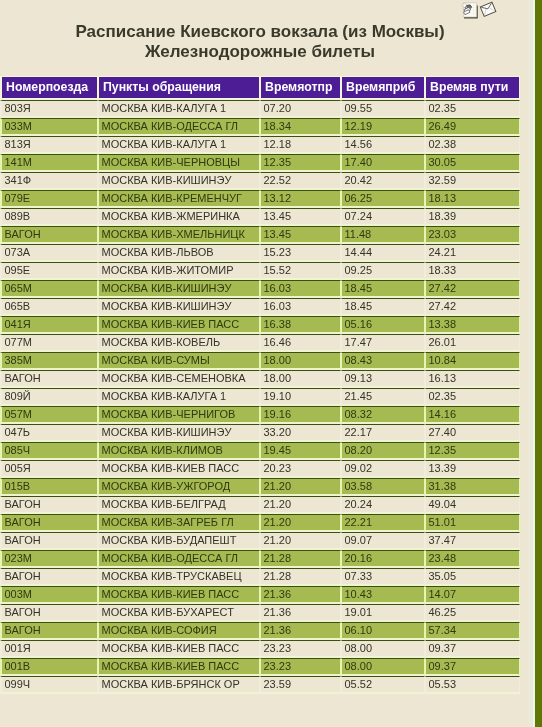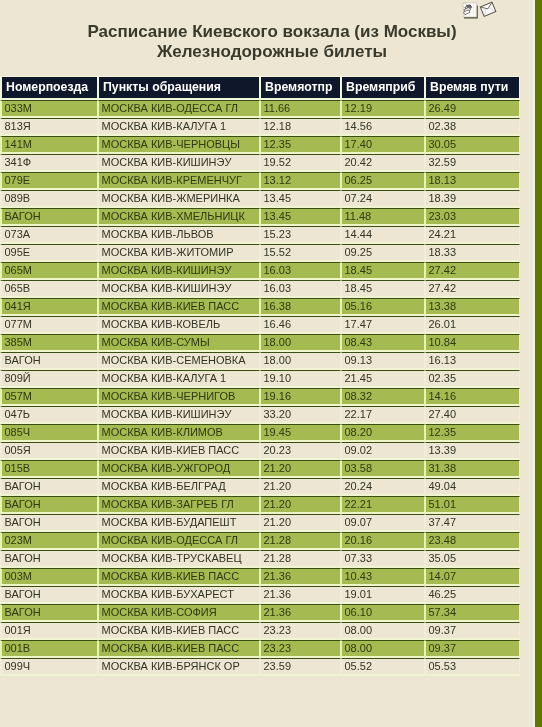--- a/index.html
+++ b/index.html
@@ -14,26 +14,26 @@
   .right-pale{position:absolute;left:533px;top:0;width:2px;height:727px;
      background:linear-gradient(to right,#f2f8e0 0%,#eef6d2 100%);}
   .right-strip{position:absolute;left:529px;top:0;width:4px;height:727px;background:#eae9e0;}
   .right-strip2{position:absolute;left:528px;top:0;width:1px;height:727px;background:#ece9cd;}
 
   .icons{position:absolute;left:0;top:0;width:542px;height:22px;}
   .ico-print{position:absolute;left:461px;top:1px;}
   .ico-mail{position:absolute;left:475px;top:-4px;}
 
   .title{position:absolute;left:0px;top:22px;width:520px;text-align:center;
-    font-size:17px;font-weight:bold;color:#3a3a2c;line-height:20px;margin-left:12px;}
+    font-size:17px;font-weight:bold;color:#3a3a2c;line-height:20px;}
 
   table.sched{position:absolute;left:0px;top:76px;border-collapse:separate;border-spacing:0;
      width:520px;table-layout:fixed;}
   table.sched td, table.sched th{padding:0;margin:0;overflow:hidden;white-space:nowrap;}
-  table.sched th{background:#0f172a;color:#ffffff;font-size:12.3px;font-weight:bold;text-align:left;
+  table.sched th{background:#4c1d95;color:#ffffff;font-size:12.3px;font-weight:bold;text-align:left;
      height:19px;padding:0 0 2px 4px;border:1px solid #f2f6da;border-bottom-width:2px;}
   table.sched td{font-size:11px;height:15px;line-height:15px;padding-left:2.5px;
      border-top:1px solid #3b4e13;border-left:1px solid;border-right:1px solid;
      border-bottom:2px solid;color:#333326;}
   table.sched td:first-child,table.sched th:first-child{border-left-width:2px;}
   table.sched tr.odd td{background:#ece6d2;border-left-color:#f1ecdb;border-right-color:#f1ecdb;
      border-bottom-color:#f0f4d3;}
   table.sched tr.even td{background:#a5ba51;color:#2f3a10;border-left-color:#e9f3b4;
      border-right-color:#e9f3b4;border-bottom-color:#eef5cb;}
 </style>
@@ -83,45 +83,52 @@
     <thead>
         <tr id="table-header-row">
           <th>Номерпоезда</th>
           <th>Пункты обращения</th>
           <th>Времяотпр</th>
           <th>Времяприб</th>
           <th>Времяв пути</th>
         </tr>
       </thead>
     <tbody id="table-body">
+        <tr class="odd">
+          <td>803Я</td>
+          <td>МОСКВА КИВ-КАЛУГА 1</td>
+          <td>07.20</td>
+          <td>09.55</td>
+          <td>02.35</td>
+        </tr>
         <tr class="even">
           <td>033М</td>
           <td>МОСКВА КИВ-ОДЕССА ГЛ</td>
-          <td>11.66</td>
+          <td>18.34</td>
           <td>12.19</td>
           <td>26.49</td>
         </tr>
         <tr class="odd">
           <td>813Я</td>
           <td>МОСКВА КИВ-КАЛУГА 1</td>
           <td>12.18</td>
           <td>14.56</td>
           <td>02.38</td>
         </tr>
         <tr class="even">
           <td>141М</td>
           <td>МОСКВА КИВ-ЧЕРНОВЦЫ</td>
           <td>12.35</td>
           <td>17.40</td>
           <td>30.05</td>
         </tr>
         <tr class="odd">
           <td>341Ф</td>
           <td>МОСКВА КИВ-КИШИНЭУ</td>
-          <td>19.52</td>
+          <td>22.52</td>
           <td>20.42</td>
           <td>32.59</td>
         </tr>
         <tr class="even">
           <td>079Е</td>
           <td>МОСКВА КИВ-КРЕМЕНЧУГ</td>
           <td>13.12</td>
           <td>06.25</td>
           <td>18.13</td>
         </tr>

